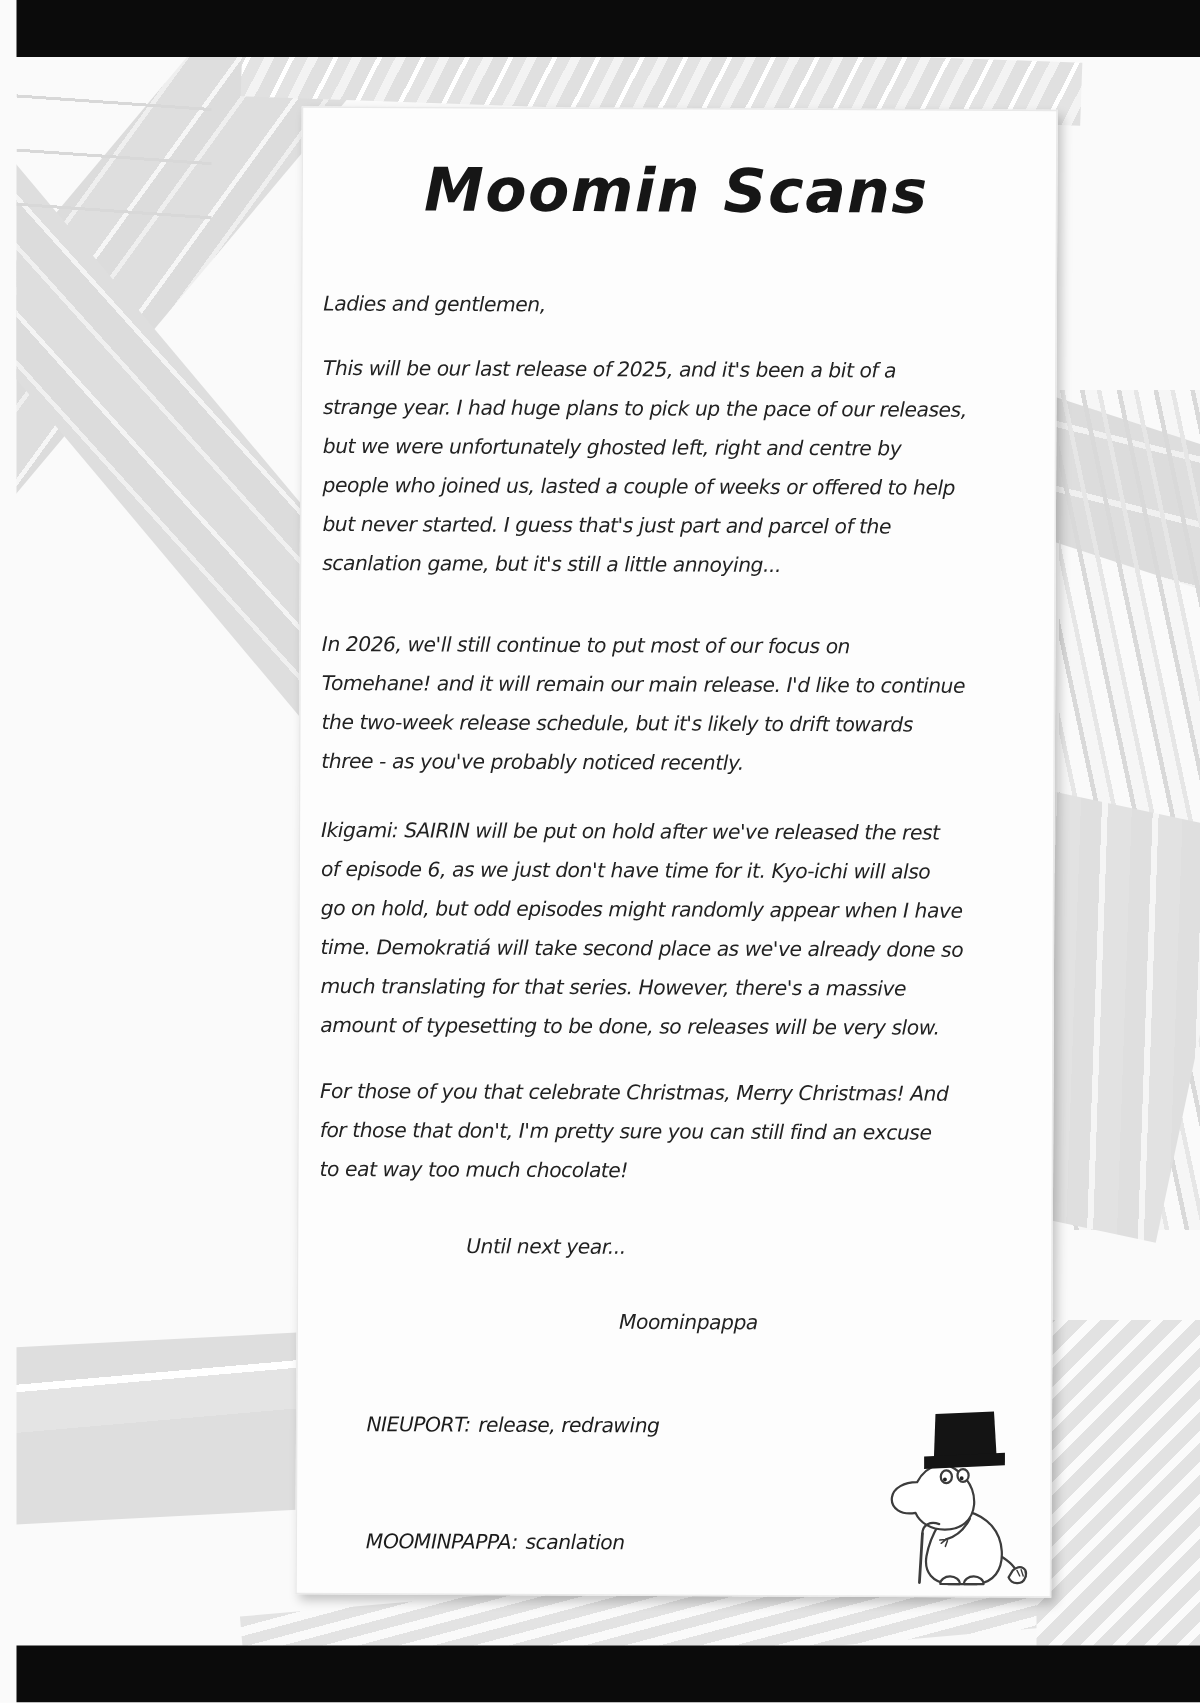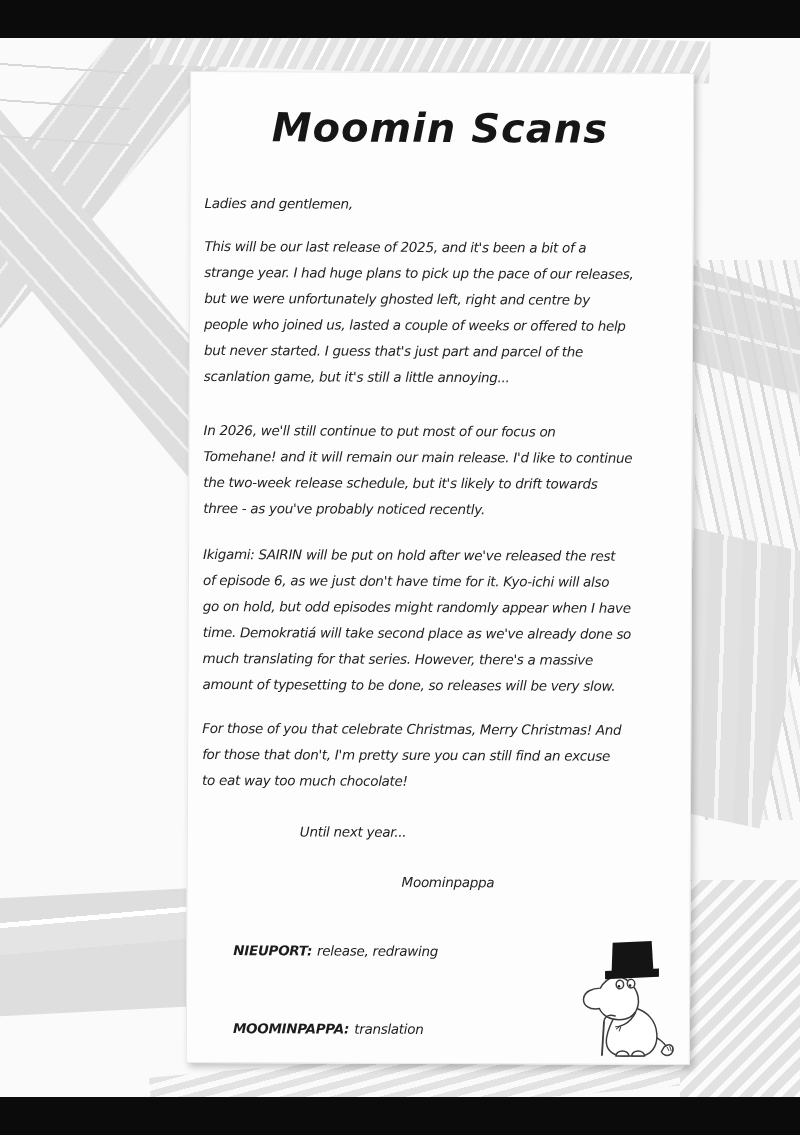--- a/index.html
+++ b/index.html
@@ -1,21 +1,21 @@
 <!DOCTYPE html>
 <html><head>
 <meta charset="utf-8">
 <style>
   html,body{margin:0;padding:0;}
   body{
     width:800px;height:1135px;position:relative;overflow:hidden;
     background:#fafafa;
     font-family:"DejaVu Sans",sans-serif;
   }
-  .stage{position:absolute;inset:0;}
+  .stage{position:absolute;inset:0;margin-left:11px;}
   
   .bar{position:absolute;left:0;width:800px;background:#0b0b0b;z-index:30;}
   .bar.top{top:0;height:38px;}
   .bar.bottom{top:1097px;height:38px;}
   
   .bg-texture{position:absolute;left:0;top:38px;width:800px;height:1059px;overflow:hidden;z-index:1;}
   .stroke{position:absolute;}
   .s1{left:-140px;top:330px;width:780px;height:100px;transform:rotate(-50deg);transform-origin:left center;
       background:repeating-linear-gradient(176deg,#dedede 0 13px,#f6f6f6 13px 16px,#dcdcdc 16px 30px,#efefef 30px 33px,#dedede 33px 46px);}
   .s2{left:-90px;top:-10px;width:620px;height:92px;transform:rotate(50deg);transform-origin:left center;
@@ -55,21 +55,21 @@
   }
   .salutation{margin-top:34px;}
   .para-1{margin-top:17px;}
   .para-2{margin-top:28px;}
   .para-3{margin-top:20px;}
   .para-4{margin-top:18px;}
   .closing{margin-top:25px;padding-left:98px;}
   .signature{margin-top:24px;padding-left:200px;}
   .credits{margin-top:17px;}
   .credit-row{line-height:26px;font-size:13.5px;font-style:italic;letter-spacing:-0.3px;white-space:pre;}
-  .credit-name{font-weight:bold;margin-right:5px;}
+  .credit-name{font-weight:normal;margin-right:5px;}
   .moomin{position:absolute;right:2px;bottom:5px;width:116px;height:130px;}
 </style>
 </head>
 <body>
 
 <div class="stage">
 
   <div class="bar top"></div>
 
   <div class="bg-texture">
@@ -112,21 +112,21 @@
 to eat way too much chocolate!</p>
 
     <p class="body-text closing">Until next year...</p>
     <p class="body-text signature">Moominpappa</p>
 
     <div class="credits">
       <div class="credit-row">
         <span class="credit-name">NIEUPORT:</span><span class="credit-role">release, redrawing</span>
       </div>
       <div class="credit-row">
-        <span class="credit-name">MOOMINPAPPA:</span><span class="credit-role">translation</span>
+        <span class="credit-name">MOOMINPAPPA:</span><span class="credit-role">scanlation</span>
       </div>
       <div class="credit-row">
         <span class="credit-name">REEN00:</span><span class="credit-role">typesetting</span>
       </div>
 
     </div>
 
     <svg class="moomin" viewBox="0 0 120 140" xmlns="http://www.w3.org/2000/svg">
       <g stroke="#3c3c3c" stroke-width="1.6" fill="none" stroke-linecap="round" stroke-linejoin="round">
 

